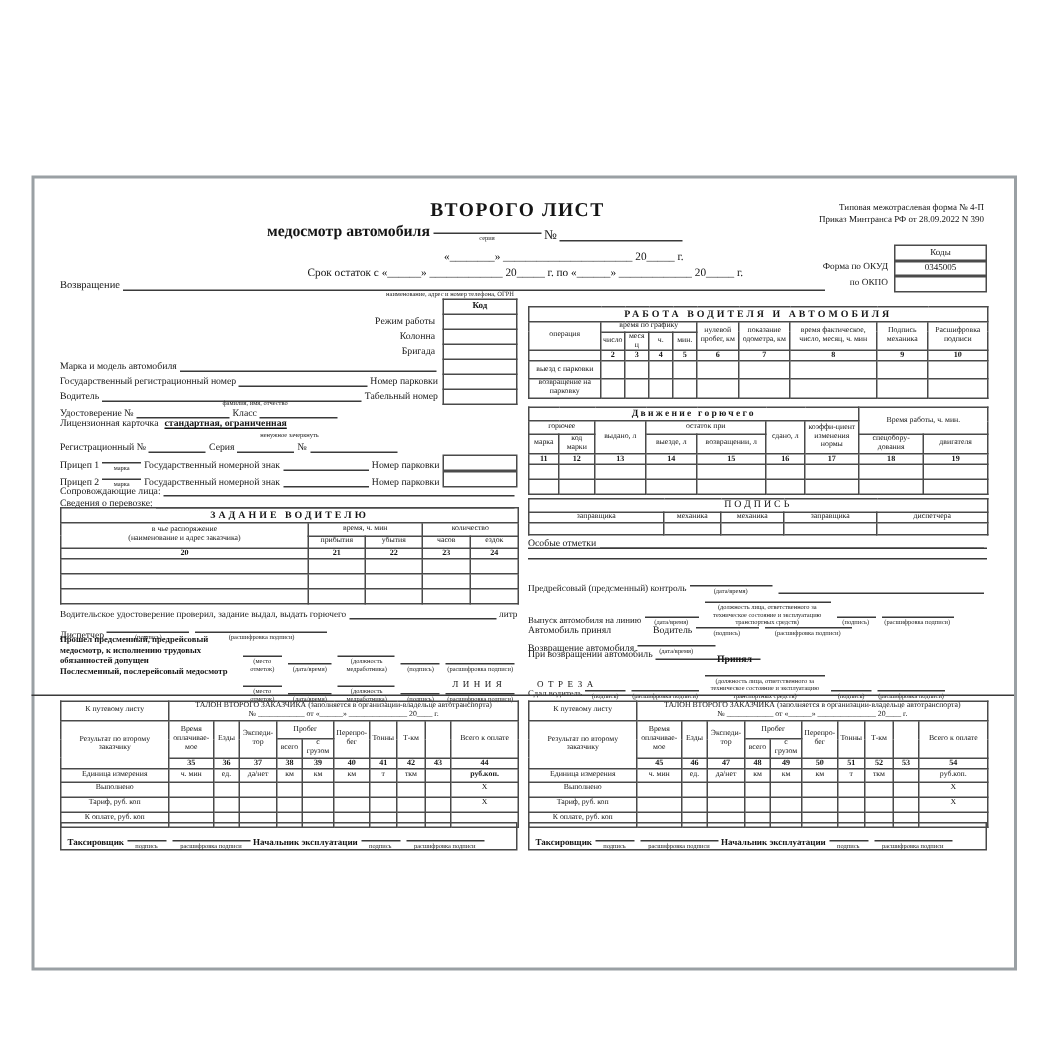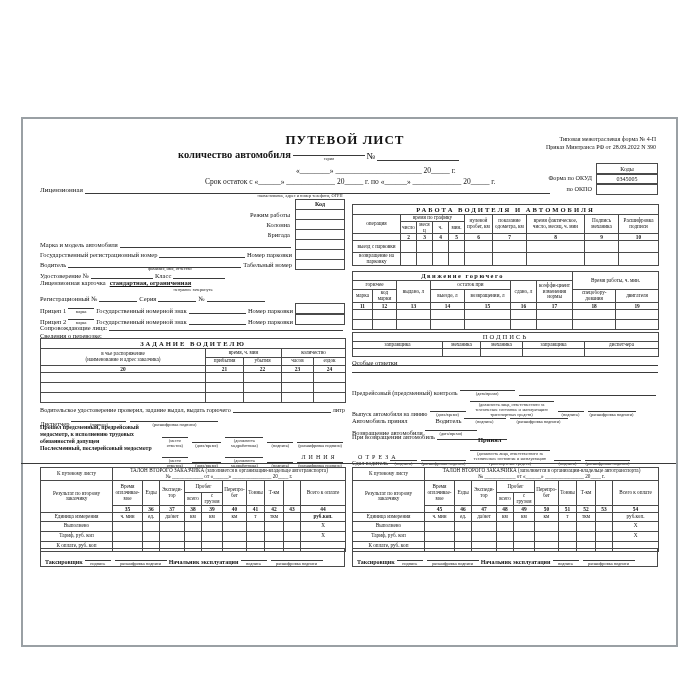--- a/index.html
+++ b/index.html
@@ -24,24 +24,24 @@
   .u{text-decoration:underline}
   .codebox{position:absolute;width:60px;height:10px;border:1px solid #4a4a4a;font-size:6px;text-align:center;line-height:10px}
   .hline{position:absolute;border-bottom:1px solid #3a3a3a}
   .box{display:inline-block;border:1px solid #4a4a4a;height:9px;margin-left:2px}
 </style>
 </head>
 <body>
 
 <div class="frame"></div>
 
-<div class="abs b" style="left:240px;top:132px;width:210px;text-align:center;font-size:13px;letter-spacing:1px">ПУТЕВОЙ ЛИСТ</div>
+<div class="abs b" style="left:240px;top:132px;width:210px;text-align:center;font-size:13px;letter-spacing:1px">ВТОРОГО ЛИСТ</div>
 
 <div class="row" style="left:178px;top:147px;width:300px">
-  <span class="b" style="font-size:10.5px">количество автомобиля</span>
+  <span class="b" style="font-size:10.5px">медосмотр автомобиля</span>
   <span class="sig" style="width:72px">
       <span class="sln"></span>
       <span class="cap">серия</span>
     </span>
   <span style="font-size:9px">№</span>
   <span class="ln" style="width:82px"></span>
 </div>
 
 <div class="abs" style="left:296px;top:166px;font-size:7.5px">«________»  _______________________ 20_____ г.</div>
 <div class="abs" style="left:205px;top:177px;font-size:7.5px">Срок остаток с «______» _____________ 20_____ г.  по «______» _____________ 20_____ г.</div>
@@ -51,21 +51,21 @@
   <span>Приказ Минтранса РФ от 28.09.2022 N 390</span>
 </div>
 
 <div class="codebox" style="left:596px;top:163px">Коды</div>
 <div class="codebox" style="left:596px;top:173px">0345005</div>
 <div class="codebox" style="left:596px;top:183px"></div>
 <div class="abs r" style="left:495px;top:174px;width:97px;font-size:6.2px">Форма по ОКУД</div>
 <div class="abs r" style="left:553px;top:185px;width:39px;font-size:6.2px">по ОКПО</div>
 
 <div class="row" style="left:40px;top:185px;width:512px">
-  <span class="lbl" style="font-size:7px">Лицензионная</span>
+  <span class="lbl" style="font-size:7px">Возвращение</span>
   <span class="fill"></span>
 </div>
 <div class="abs c cap" style="left:160px;top:193px;width:280px">наименование, адрес и номер телефона, ОГРН</div>
 
 <table class="tbl" style="left:295px;top:199px;width:50px">
   <tbody>
       <tr>
         <td style="height:9px;font-size:6px;font-weight:bold">Код</td>
       </tr>
   <tr>

